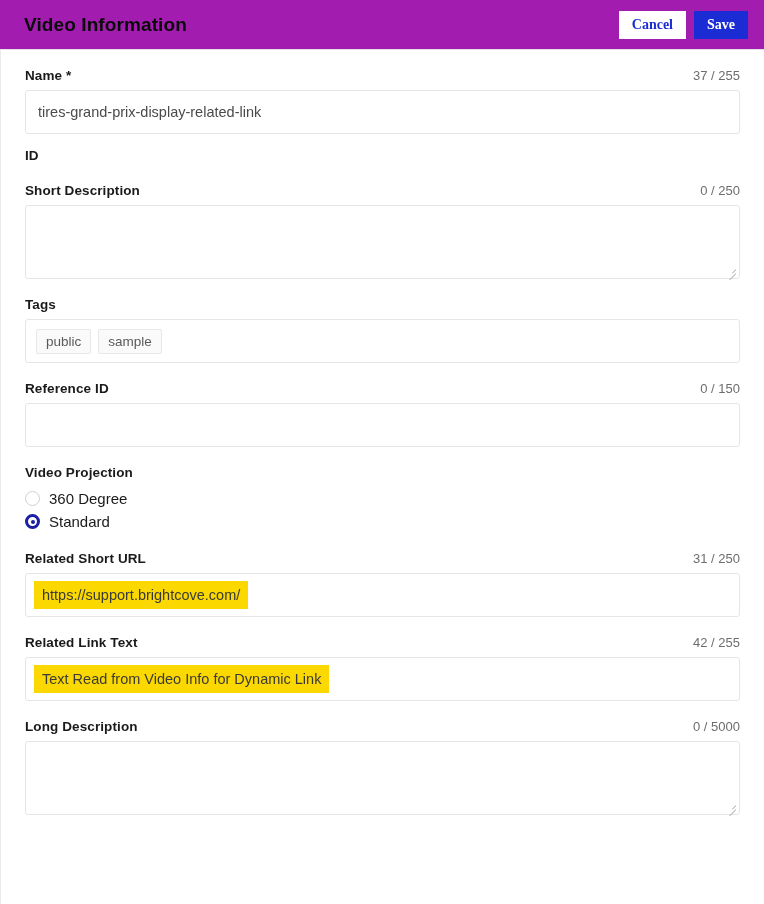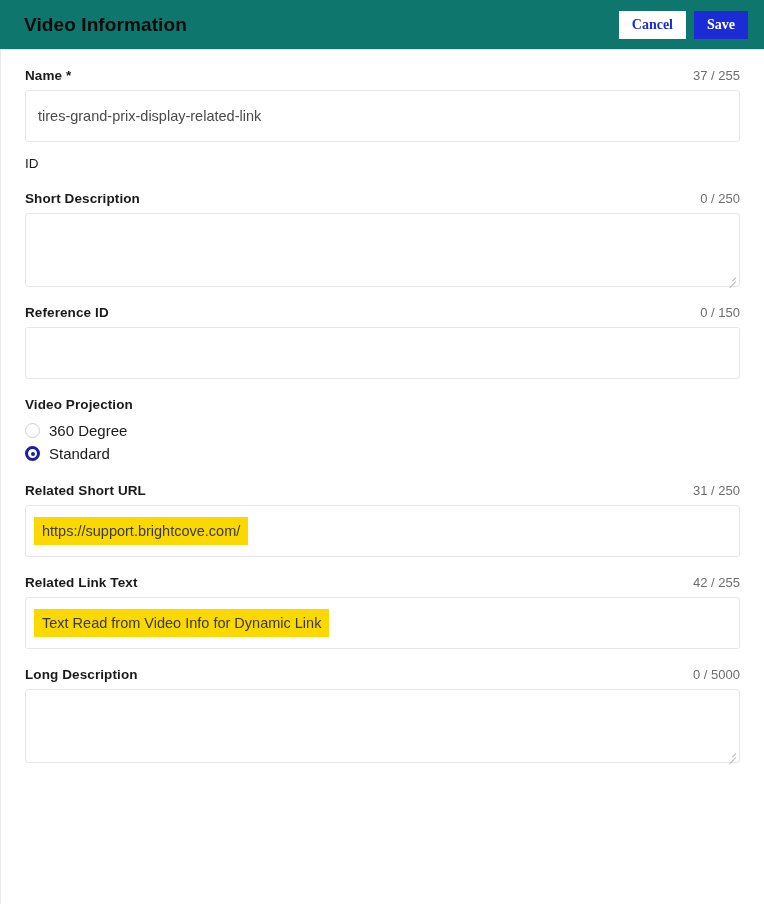--- a/index.html
+++ b/index.html
@@ -12,21 +12,21 @@
     height: 904px;
     background: #ffffff;
     font-family: "Liberation Sans", sans-serif;
     color: #1a1a1a;
     overflow: hidden;
   }
 
   
   .header {
     height: 50px;
-    background: #0f766e;
+    background: #a21caf;
     border-bottom: 1px solid #e3e3e3;
     display: flex;
     align-items: center;
     justify-content: space-between;
     padding: 0 16px 0 24px;
   }
   .header-title {
     font-size: 19px;
     font-weight: bold;
     color: #0a0a0a;
@@ -84,21 +84,21 @@
     letter-spacing: 0.1px;
   }
   .field-counter {
     font-size: 13px;
     color: #6d6d6d;
     white-space: nowrap;
   }
 
   .input-box {
     width: 100%;
-    height: 52px;
+    height: 44px;
     border: 1px solid #e6e6e6;
     border-radius: 3px;
     background: #ffffff;
     display: flex;
     align-items: center;
     padding: 0 12px;
     font-size: 14.5px;
     color: #4a4a4a;
   }
 
@@ -128,21 +128,21 @@
     transform: rotate(-45deg);
     transform-origin: right center;
   }
   .resize-grip i:nth-child(1) { bottom: 3px; width: 9px; }
   .resize-grip i:nth-child(2) { bottom: 7px; width: 5px; }
 
   
   .id-block { padding-top: 14px; }
   .id-label {
     font-size: 13.5px;
-    font-weight: normal;
+    font-weight: bold;
     color: #1a1a1a;
     margin-bottom: 2px;
   }
   .id-value {
     font-size: 16px;
     color: #1a1a1a;
   }
 
   
   .tags-box {
@@ -246,20 +246,29 @@
       <span class="field-counter">0 / 250</span>
     </div>
     <div class="textarea-box short">
       <span class="resize-grip">
           <i></i>
           <i></i>
         </span>
     </div>
   </div>
 
+  <div class="field">
+    <div class="field-head">
+      <span class="field-label">Tags</span>
+    </div>
+    <div class="tags-box">
+      <span class="tag-chip">public</span>
+      <span class="tag-chip">sample</span>
+    </div>
+  </div>
 
   <div class="field">
     <div class="field-head">
       <span class="field-label">Reference ID</span>
       <span class="field-counter">0 / 150</span>
     </div>
     <div class="input-box">
       <span></span>
     </div>
   </div>

